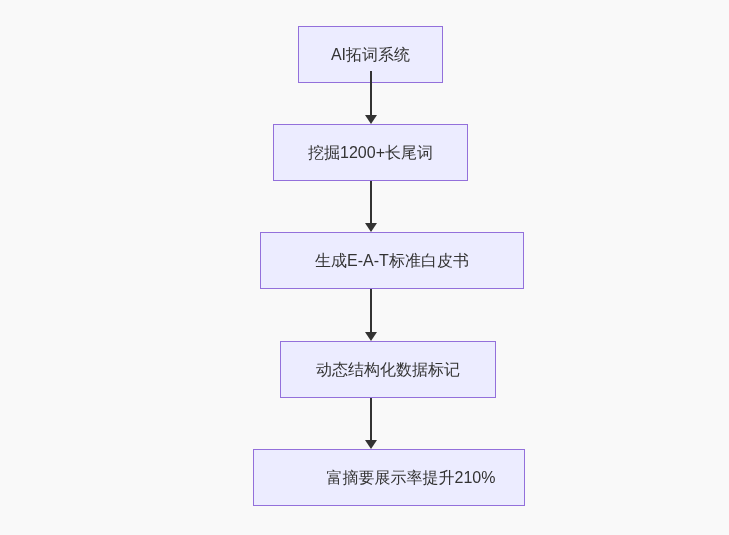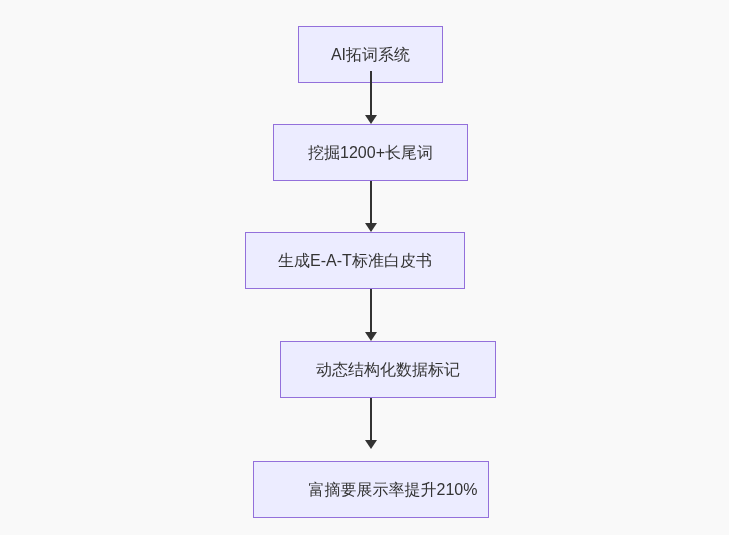--- a/index.html
+++ b/index.html
@@ -25,23 +25,23 @@
     display: flex;
     align-items: center;
     justify-content: center;
     color: #333333;
     font-size: 16px;
     line-height: 1;
     white-space: nowrap;
   }
   .n1 { left: 298px; top: 14px;  width: 145px; margin-top: 12px; }
   .n2 { left: 273px; top: 124px; width: 195px; }
-  .n3 { left: 245px; top: 232px; width: 220px; }
+  .n3 { left: 260px; top: 232px; width: 264px; }
   .n4 { left: 263px; top: 341px; width: 216px; margin-left: 17px; }
-  .n5 { left: 253px; top: 461px; width: 236px; padding-left: 44px; }
+  .n5 { left: 253px; top: 449px; width: 272px; padding-left: 44px; }
 
   .edge {
     position: absolute;
     left: 364px;
     width: 13px;
     display: flex;
     flex-direction: column;
     align-items: center;
   }
   .e1 { top: 71px;  height: 53px; }

